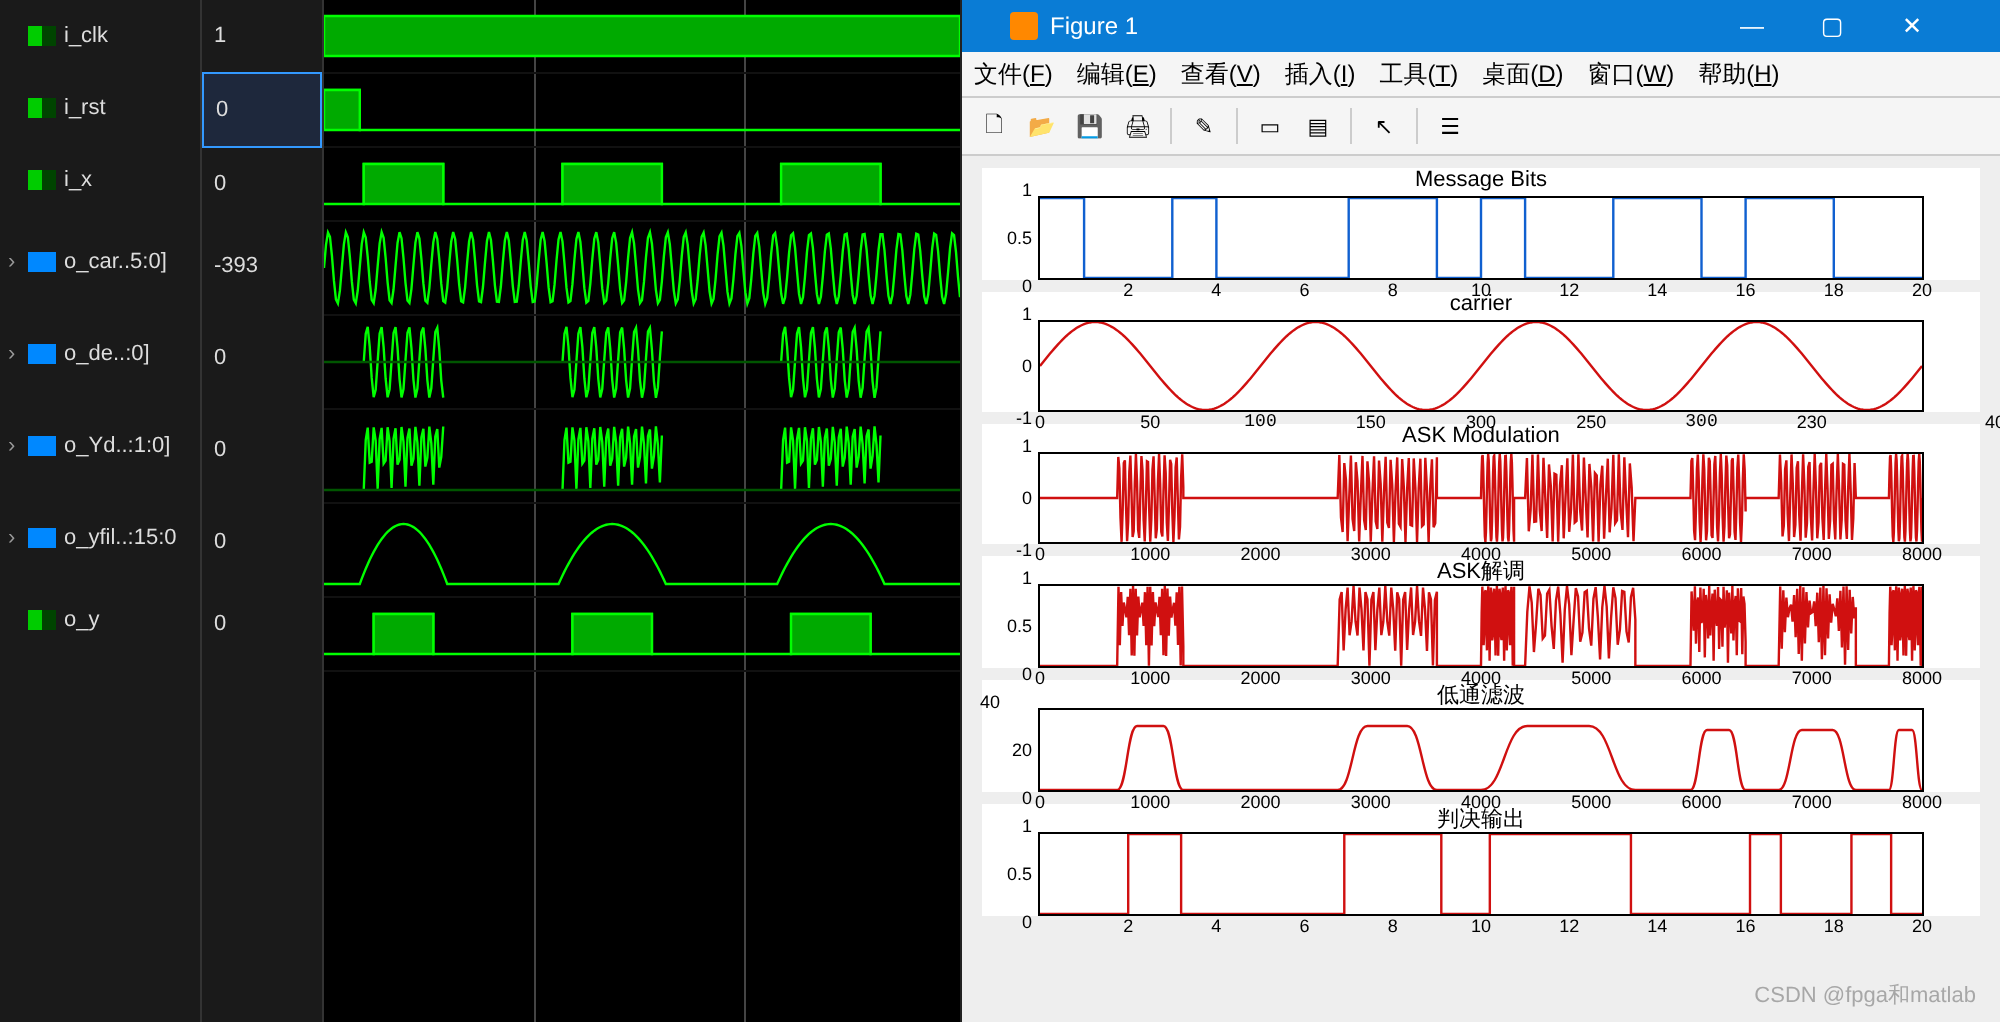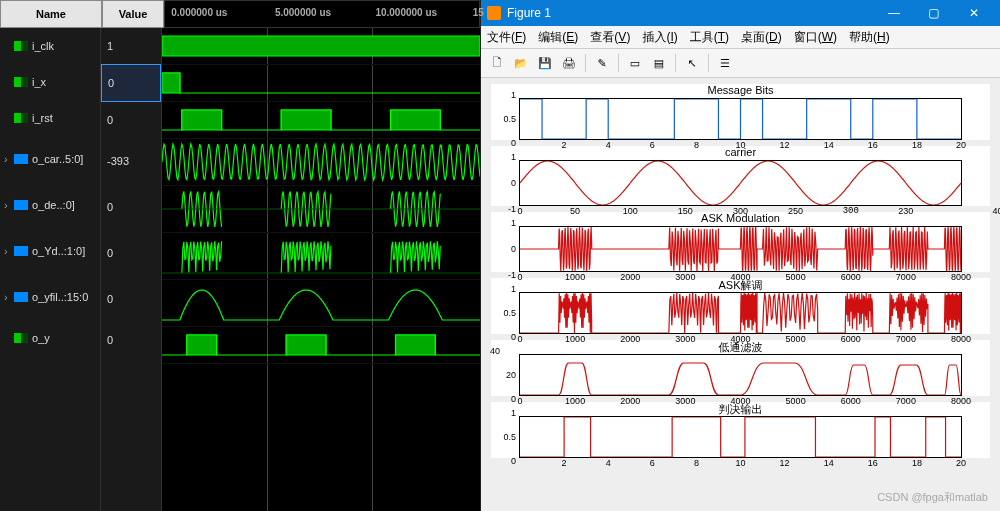--- a/index.html
+++ b/index.html
@@ -24,21 +24,21 @@
 .exp{color:#999;width:10px;display:inline-block}
 .val-row{height:36px;display:flex;align-items:center;color:#ddd;padding-left:6px;font-size:11px}
 .val-row.grp{height:46px}
 .sel{border:1px solid #39f;background:rgba(50,100,200,.2)}
 .trace-row{height:36px;position:relative;border-bottom:1px solid #111}
 .trace-row.grp{height:46px}
 .trace-row svg{width:100%;height:100%}
 .grid-v{position:absolute;top:0;bottom:0;width:1px;background:#444}
 
 .matlab{flex:1;display:flex;flex-direction:column;background:#f0f0f0;width:520px}
-.titlebar{height:26px;background:#0a7cd5;color:#fff;display:flex;align-items:center;padding:0 6px;font-size:12px}
+.titlebar{height:26px;background:#0a7cd5;color:#fff;display:flex;align-items:center;padding:0 24px;font-size:12px}
 .titlebar .ico{width:14px;height:14px;background:#f80;margin-right:6px;border-radius:2px}
 .titlebar .spacer{flex:1}
 .titlebar .btn{width:40px;height:26px;display:flex;align-items:center;justify-content:center;color:#fff;cursor:pointer}
 .menubar{height:22px;background:#f5f5f5;display:flex;align-items:center;padding:0 6px;gap:12px;font-size:12px;color:#000;border-bottom:1px solid #ccc}
 .menubar span{cursor:pointer}
 .menubar u{text-decoration:underline}
 .toolbar{height:28px;background:#f5f5f5;display:flex;align-items:center;padding:0 6px;gap:4px;border-bottom:1px solid #ccc}
 .tbtn{width:20px;height:20px;display:flex;align-items:center;justify-content:center;cursor:pointer}
 .tsep{width:1px;height:18px;background:#ccc;margin:0 2px}
 .figarea{flex:1;background:#eee;padding:6px 10px;overflow:hidden}
@@ -51,46 +51,36 @@
 .xticks span{position:absolute;transform:translateX(-50%)}
 .subplot svg{width:100%;height:100%;display:block}
 .watermark{position:absolute;right:12px;bottom:6px;color:rgba(120,120,120,.6);font-size:11px;pointer-events:none}
 </style>
 </head>
 <body>
 
 <div class="root">
 
   <div class="wave-panel">
-    <div class="wave-hdr">
-      <div class="hdr-cell hdr-name">Name</div>
-      <div class="hdr-cell hdr-val">Value</div>
-      <div class="hdr-cell hdr-wave">
-        <span class="tick" style="left:2%">0.000000 us</span>
-        <span class="tick" style="left:35%">5.000000 us</span>
-        <span class="tick" style="left:67%">10.000000 us</span>
-        <span class="tick" style="left:98%">15</span>
-      </div>
-    </div>
     <div class="wave-body">
       <div class="sig-col">
         <div class="sig-row">
             <span class="exp"></span>
             <span class="sig-icon ico-bit"></span>
             <span>i_clk</span>
           </div>
         <div class="sig-row">
             <span class="exp"></span>
             <span class="sig-icon ico-bit"></span>
-            <span>i_x</span>
+            <span>i_rst</span>
           </div>
         <div class="sig-row">
             <span class="exp"></span>
             <span class="sig-icon ico-bit"></span>
-            <span>i_rst</span>
+            <span>i_x</span>
           </div>
         <div class="sig-row grp">
             <span class="exp">›</span>
             <span class="sig-icon ico-bus"></span>
             <span>o_car..5:0]</span>
           </div>
         <div class="sig-row grp">
             <span class="exp">›</span>
             <span class="sig-icon ico-bus"></span>
             <span>o_de..:0]</span>
@@ -229,21 +219,21 @@
           <div class="ptitle">carrier</div>
           <div class="plotbox h52">
             <div class="yticks">
               <div style="position: absolute; right: 2px; top: 100%; transform: translateY(-50%);">-1</div>
               <div style="position: absolute; right: 2px; top: 50%; transform: translateY(-50%);">0</div>
               <div style="position: absolute; right: 2px; top: 0%; transform: translateY(-50%);">1</div>
             </div>
             <div class="xticks">
               <span style="left: 0%;">0</span>
               <span style="left: 12.5%;">50</span>
-              <span style="left: 25%;">100</span>
+              <span style="left: 25%; font-family: Liberation Mono, monospace;">100</span>
               <span style="left: 37.5%;">150</span>
               <span style="left: 50%;">300</span>
               <span style="left: 62.5%;">250</span>
               <span style="left: 75%; font-family: Liberation Mono, monospace;">300</span>
               <span style="left: 87.5%;">230</span>
               <span style="left: 100%; margin-left: 39px;">400</span>
             </div>
             <svg viewBox="0 0 440 44" preserveAspectRatio="none">
               <path d="M0 22 L0 22 L1 20.744046161019106 L2 19.49218898240811 L3 18.248511762082277 L4 17.017071116633186 L5 15.801883749488546 L6 14.60691334926054 L7 13.436057661017388 L8 12.293135772649133 L9 11.181875657796718 L10 10.105902015976854 L11 9.068724449565591 L12 8.073726016204851 L13 7.1241521939715735 L14 6.223100295302805 L15 5.373509364206318 L16 4.5781505897099475 L17 3.8396182668189742 L18 3.160321334465044 L19 2.542475518048086 L20 1.9880961022005967 L21 1.4989913573480473 L22 1.0767566415066223 L23 0.7227691965569449 L24 0.4381836559673442 L25 0.22392827861948095 L26 0.08070192102079066 L27 0.008971757779836942 L28 0.008971757779836942 L29 0.08070192102078821 L30 0.2239282786194785 L31 0.4381836559673442 L32 0.7227691965569425 L33 1.0767566415066199 L34 1.4989913573480473 L35 1.9880961022005943 L36 2.542475518048086 L37 3.1603213344650363 L38 3.8396182668189693 L39 4.5781505897099475 L40 5.373509364206318 L41 6.2231002953028 L42 7.124152193971576 L43 8.073726016204851 L44 9.068724449565588 L45 10.105902015976856 L46 11.18187565779671 L47 12.293135772649123 L48 13.436057661017387 L49 14.60691334926054 L50 15.801883749488539 L51 17.017071116633183 L52 18.248511762082273 L53 19.4921889824081 L54 20.744046161019106 L55 21.999999999999996 L56 23.255953838980894 L57 24.507811017591898 L58 25.751488237917712 L59 26.982928883366814 L60 28.198116250511443 L61 29.393086650739463 L62 30.563942338982606 L63 31.70686422735087 L64 32.81812434220328 L65 33.89409798402315 L66 34.93127555043441 L67 35.92627398379515 L68 36.875847806028425 L69 37.77689970469719 L70 38.62649063579368 L71 39.42184941029006 L72 40.16038173318103 L73 40.83967866553496 L74 41.45752448195191 L75 42.0119038977994 L76 42.501008642651946 L77 42.92324335849338 L78 43.27723080344306 L79 43.56181634403265 L80 43.77607172138052 L81 43.91929807897921 L82 43.99102824222016 L83 43.99102824222016 L84 43.91929807897921 L85 43.77607172138052 L86 43.56181634403265 L87 43.27723080344306 L88 42.92324335849338 L89 42.50100864265195 L90 42.0119038977994 L91 41.45752448195191 L92 40.83967866553497 L93 40.16038173318103 L94 39.421849410290065 L95 38.62649063579368 L96 37.7768997046972 L97 36.875847806028425 L98 35.92627398379514 L99 34.931275550434414 L100 33.89409798402316 L101 32.81812434220328 L102 31.70686422735087 L103 30.56394233898261 L104 29.39308665073947 L105 28.198116250511454 L106 26.982928883366828 L107 25.75148823791773 L108 24.50781101759189 L109 23.255953838980886 L110 22.000000000000004 L111 20.74404616101912 L112 19.492188982408116 L113 18.24851176208228 L114 17.01707111663318 L115 15.801883749488557 L116 14.606913349260559 L117 13.436057661017383 L118 12.293135772649137 L119 11.181875657796718 L120 10.105902015976863 L121 9.06872444956558 L122 8.073726016204851 L123 7.124152193971581 L124 6.223100295302819 L125 5.373509364206315 L126 4.578150589709943 L127 3.8396182668189742 L128 3.160321334465051 L129 2.5424755180480982 L130 1.9880961022005967 L131 1.4989913573480547 L132 1.0767566415066223 L133 0.7227691965569474 L134 0.4381836559673442 L135 0.22392827861948095 L136 0.08070192102079066 L137 0.008971757779836942 L138 0.008971757779836942 L139 0.08070192102079066 L140 0.2239282786194785 L141 0.4381836559673491 L142 0.7227691965569498 L143 1.0767566415066199 L144 1.4989913573480498 L145 1.988096102200582 L146 2.5424755180480907 L147 3.1603213344650536 L148 3.839618266818945 L149 4.578150589709946 L150 5.373509364206294 L151 6.223100295302809 L152 7.124152193971557 L153 8.073726016204839 L154 9.068724449565586 L155 10.105902015976854 L156 11.181875657796724 L157 12.293135772649109 L158 13.43605766101737 L159 14.606913349260527 L160 15.80188374948854 L161 17.017071116633186 L162 18.24851176208225 L163 19.492188982408123 L164 20.74404616101909 L165 21.999999999999993 L166 23.255953838980894 L167 24.507811017591862 L168 25.751488237917737 L169 26.9829288833668 L170 28.198116250511443 L171 29.393086650739463 L172 30.563942338982613 L173 31.706864227350877 L174 32.81812434220326 L175 33.894097984023134 L176 34.93127555043441 L177 35.92627398379515 L178 36.87584780602843 L179 37.77689970469718 L180 38.626490635793694 L181 39.42184941029005 L182 40.16038173318105 L183 40.83967866553494 L184 41.45752448195191 L185 42.011903897799414 L186 42.50100864265194 L187 42.92324335849337 L188 43.27723080344305 L189 43.56181634403265 L190 43.77607172138052 L191 43.91929807897921 L192 43.99102824222016 L193 43.99102824222016 L194 43.91929807897921 L195 43.77607172138052 L196 43.56181634403265 L197 43.27723080344305 L198 42.92324335849338 L199 42.50100864265195 L200 42.011903897799414 L201 41.45752448195191 L202 40.83967866553495 L203 40.16038173318106 L204 39.42184941029006 L205 38.62649063579371 L206 37.77689970469719 L207 36.875847806028446 L208 35.926273983795156 L209 34.931275550434414 L210 33.89409798402315 L211 32.818124342203284 L212 31.70686422735089 L213 30.563942338982635 L214 29.393086650739477 L215 28.198116250511458 L216 26.982928883366814 L217 25.751488237917755 L218 24.507811017591877 L219 23.25595383898091 L220 22.00000000000001 L221 20.744046161019106 L222 19.49218898240814 L223 18.248511762082266 L224 17.017071116633204 L225 15.80188374948856 L226 14.606913349260545 L227 13.436057661017426 L228 12.293135772649126 L229 11.181875657796704 L230 10.105902015976868 L231 9.0687244495656 L232 8.073726016204885 L233 7.124152193971571 L234 6.223100295302797 L235 5.373509364206333 L236 4.578150589709958 L237 3.8396182668189547 L238 3.160321334465044 L239 2.542475518048081 L240 1.9880961022006065 L241 1.498991357348057 L242 1.0767566415066125 L243 0.7227691965569547 L244 0.4381836559673442 L245 0.2239282786194834 L246 0.08070192102079066 L247 0.008971757779836942 L248 0.0089717577798345 L249 0.08070192102078821 L250 0.22392827861948095 L251 0.4381836559673393 L252 0.7227691965569474 L253 1.0767566415066052 L254 1.4989913573480473 L255 1.9880961022005967 L256 2.542475518048071 L257 3.1603213344650314 L258 3.8396182668189427 L259 4.578150589709943 L260 5.373509364206315 L261 6.22310029530278 L262 7.124152193971551 L263 8.073726016204866 L264 9.06872444956558 L265 10.105902015976849 L266 11.181875657796684 L267 12.293135772649103 L268 13.4360576610174 L269 14.60691334926052 L270 15.801883749488535 L271 17.01707111663318 L272 18.24851176208224 L273 19.492188982408116 L274 20.74404616101908 L275 21.999999999999986 L276 23.255953838980886 L277 24.507811017591855 L278 25.75148823791773 L279 26.982928883366796 L280 28.198116250511433 L281 29.39308665073949 L282 30.563942338982642 L283 31.706864227350838 L284 32.818124342203326 L285 33.89409798402313 L286 34.93127555043439 L287 35.92627398379514 L288 36.875847806028425 L289 37.7768997046972 L290 38.626490635793644 L291 39.421849410290065 L292 40.16038173318104 L293 40.83967866553493 L294 41.457524481951936 L295 42.01190389779939 L296 42.50100864265191 L297 42.92324335849337 L298 43.277230803443054 L299 43.56181634403265 L300 43.77607172138051 L301 43.91929807897921 L302 43.99102824222016 L303 43.99102824222016 L304 43.91929807897922 L305 43.77607172138051 L306 43.561816344032664 L307 43.27723080344306 L308 42.92324335849338 L309 42.501008642651925 L310 42.01190389779941 L311 41.45752448195195 L312 40.83967866553495 L313 40.16038173318106 L314 39.421849410290086 L315 38.62649063579366 L316 37.77689970469722 L317 36.875847806028446 L318 35.92627398379517 L319 34.93127555043442 L320 33.894097984023155 L321 32.818124342203355 L322 31.706864227350863 L323 30.563942338982674 L324 29.39308665073952 L325 28.198116250511426 L326 26.982928883366785 L327 25.751488237917762 L328 24.507811017591923 L329 23.25595383898092 L330 22.000000000000014 L331 20.744046161019114 L332 19.49218898240811 L333 18.24851176208227 L334 17.01707111663325 L335 15.801883749488605 L336 14.606913349260513 L337 13.436057661017356 L338 12.293135772649167 L339 11.181875657796674 L340 10.105902015976874 L341 9.068724449565606 L342 8.073726016204859 L343 7.1241521939715735 L344 6.2231002953028 L345 5.373509364206362 L346 4.578150589709936 L347 3.8396182668189596 L348 3.1603213344650656 L349 2.5424755180480663 L350 1.988096102200609 L351 1.4989913573480864 L352 1.0767566415066272 L353 0.7227691965569449 L354 0.43818365596734665 L355 0.22392827861949072 L356 0.08070192102078821 L357 0.008971757779836942 L358 0.0089717577798345 L359 0.08070192102078577 L360 0.22392827861948583 L361 0.4381836559673393 L362 0.7227691965569376 L363 1.076756641506615 L364 1.4989913573480742 L365 1.9880961022005943 L366 2.5424755180480494 L367 3.1603213344650483 L368 3.8396182668189374 L369 4.578150589709916 L370 5.373509364206337 L371 6.223100295302775 L372 7.124152193971549 L373 8.073726016204832 L374 9.068724449565575 L375 10.105902015976843 L376 11.181875657796645 L377 12.293135772649133 L378 13.436057661017324 L379 14.60691334926048 L380 15.80188374948857 L381 17.017071116633215 L382 18.248511762082238 L383 19.492188982408074 L384 20.744046161019078 L385 21.99999999999998 L386 23.255953838980883 L387 24.507811017591887 L388 25.751488237917727 L389 26.98292888336675 L390 28.198116250511397 L391 29.393086650739484 L392 30.563942338982642 L393 31.706864227350835 L394 32.81812434220332 L395 33.89409798402313 L396 34.93127555043439 L397 35.92627398379514 L398 36.875847806028425 L399 37.7768997046972 L400 38.626490635793644 L401 39.421849410290065 L402 40.16038173318104 L403 40.83967866553493 L404 41.457524481951936 L405 42.01190389779939 L406 42.50100864265191 L407 42.92324335849337 L408 43.27723080344305 L409 43.56181634403265 L410 43.77607172138051 L411 43.91929807897921 L412 43.99102824222016 L413 43.99102824222016 L414 43.91929807897922 L415 43.77607172138051 L416 43.561816344032664 L417 43.27723080344307 L418 42.92324335849339 L419 42.501008642651925 L420 42.01190389779941 L421 41.45752448195195 L422 40.839678665534954 L423 40.16038173318106 L424 39.421849410290086 L425 38.62649063579366 L426 37.77689970469723 L427 36.87584780602845 L428 35.92627398379517 L429 34.93127555043442 L430 33.89409798402316 L431 32.818124342203355 L432 31.706864227350867 L433 30.563942338982677 L434 29.393086650739523 L435 28.198116250511433 L436 26.98292888336679 L437 25.751488237917766 L438 24.507811017591933 L439 23.255953838980922 L440 22.00000000000002" stroke="#d01010" fill="none" stroke-width="1.2"></path>
             </svg>

